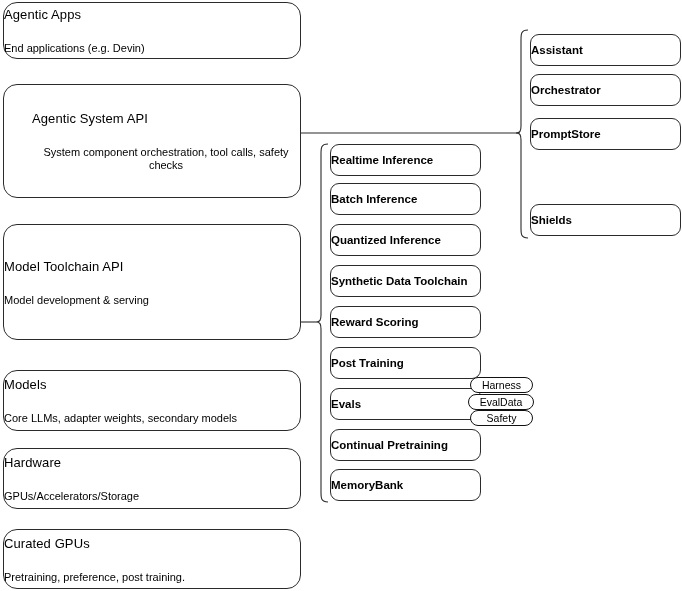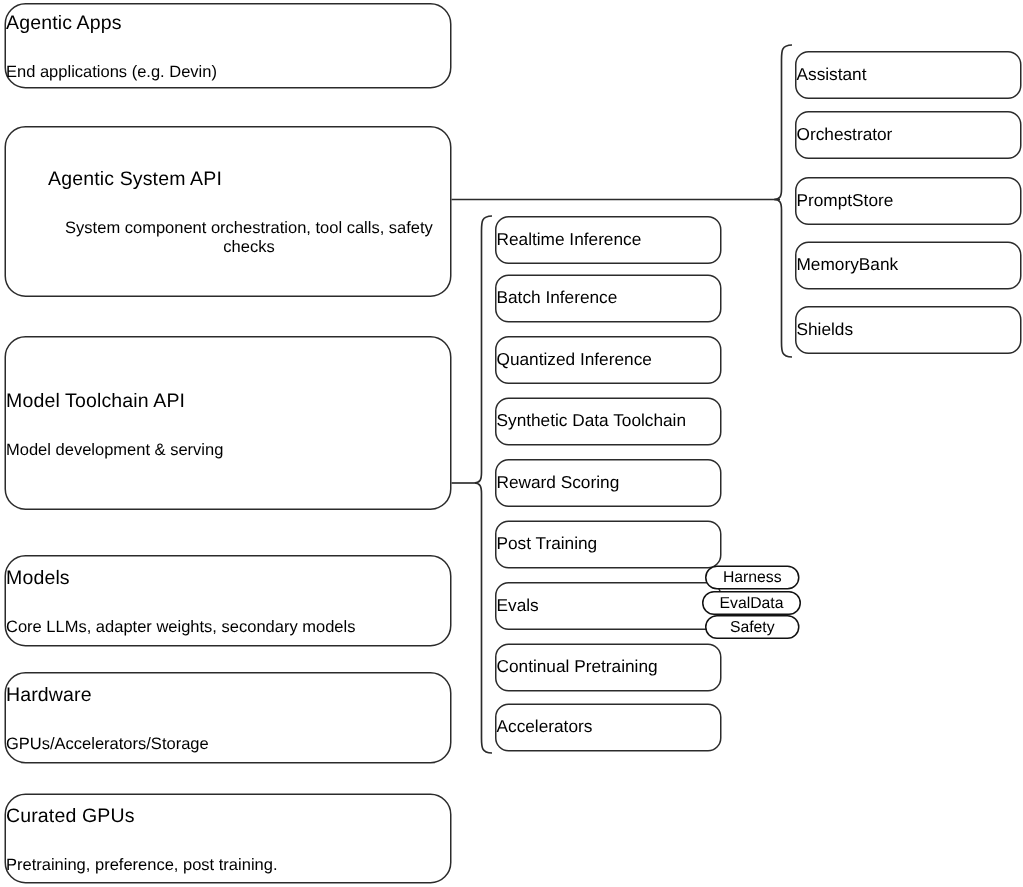--- a/index.html
+++ b/index.html
@@ -44,20 +44,21 @@
     font-size: 11px;
     line-height: 13px;
     margin-top: 19px;
   }
   
   .cap {
     border-radius: 9px;
     height: 32px;
     font-size: 11.5px;
     line-height: 14px;
+    font-weight: bold;
   }
   .cap-mid {
     left: 330px;
     width: 151px;
   }
   .cap-right {
     left: 530px;
     width: 151px;
   }
   
@@ -150,23 +151,20 @@
 
   <div class="node cap cap-right" style="top:34px;">
     <span>Assistant</span>
   </div>
   <div class="node cap cap-right" style="top:74px;">
     <span>Orchestrator</span>
   </div>
   <div class="node cap cap-right" style="top:118px;">
     <span>PromptStore</span>
   </div>
-  <div class="node cap cap-right" style="top:161px;">
-    <span>MemoryBank</span>
-  </div>
   <div class="node cap cap-right" style="top:204px;">
     <span>Shields</span>
   </div>
 
   <div class="node cap cap-mid" style="top:144px;">
     <span>Realtime Inference</span>
   </div>
   <div class="node cap cap-mid" style="top:183px;">
     <span>Batch Inference</span>
   </div>
@@ -182,21 +180,21 @@
   <div class="node cap cap-mid" style="top:347px;">
     <span>Post Training</span>
   </div>
   <div class="node cap cap-mid" style="top:388px;">
     <span>Evals</span>
   </div>
   <div class="node cap cap-mid" style="top:429px;">
     <span>Continual Pretraining</span>
   </div>
   <div class="node cap cap-mid" style="top:469px;">
-    <span>Accelerators</span>
+    <span>MemoryBank</span>
   </div>
 
   <div class="pill" style="left:470px;top:377px;width:63px;">
     <span>Harness</span>
   </div>
   <div class="pill" style="left:468px;top:394px;width:66px;">
     <span>EvalData</span>
   </div>
   <div class="pill" style="left:470px;top:410px;width:63px;">
     <span>Safety</span>

